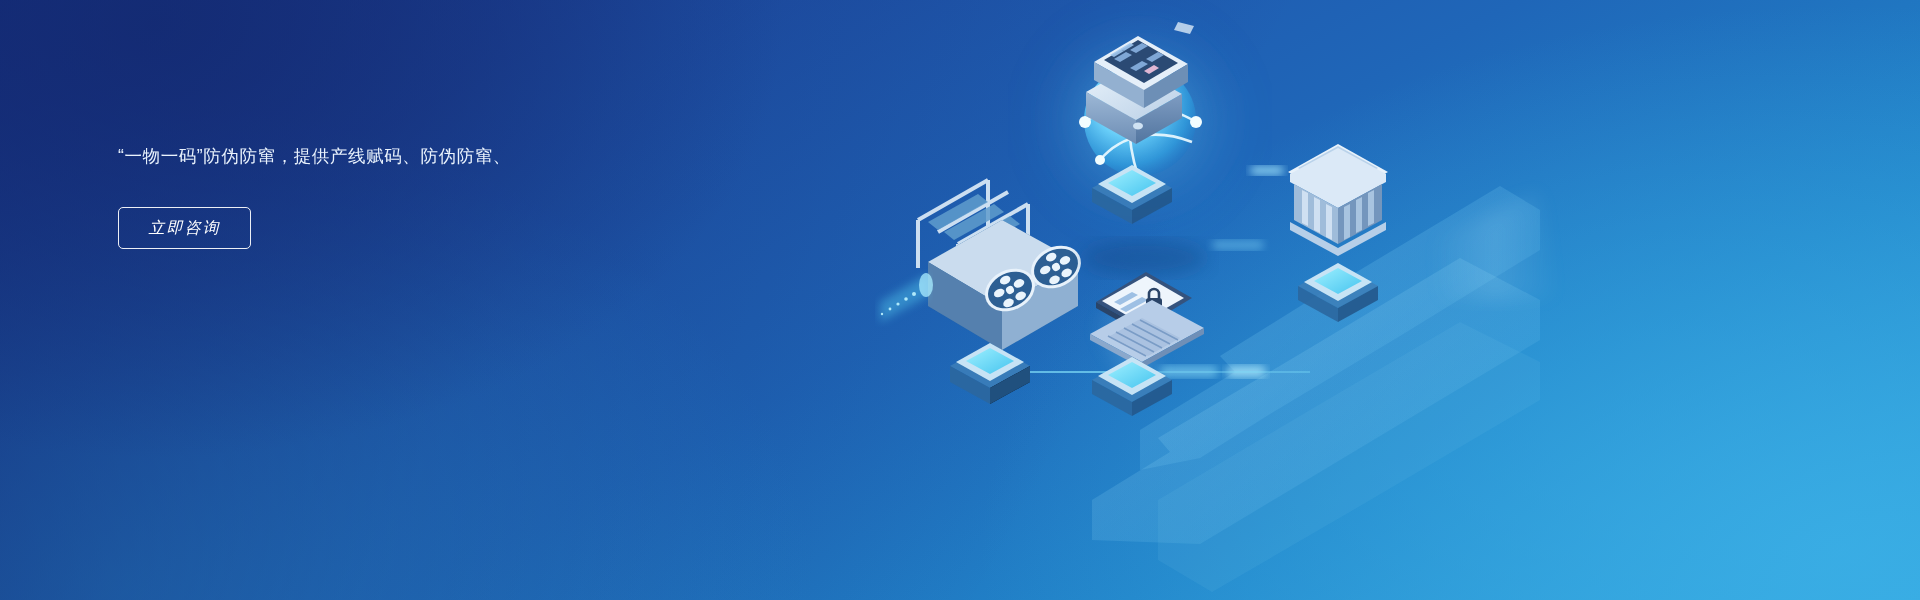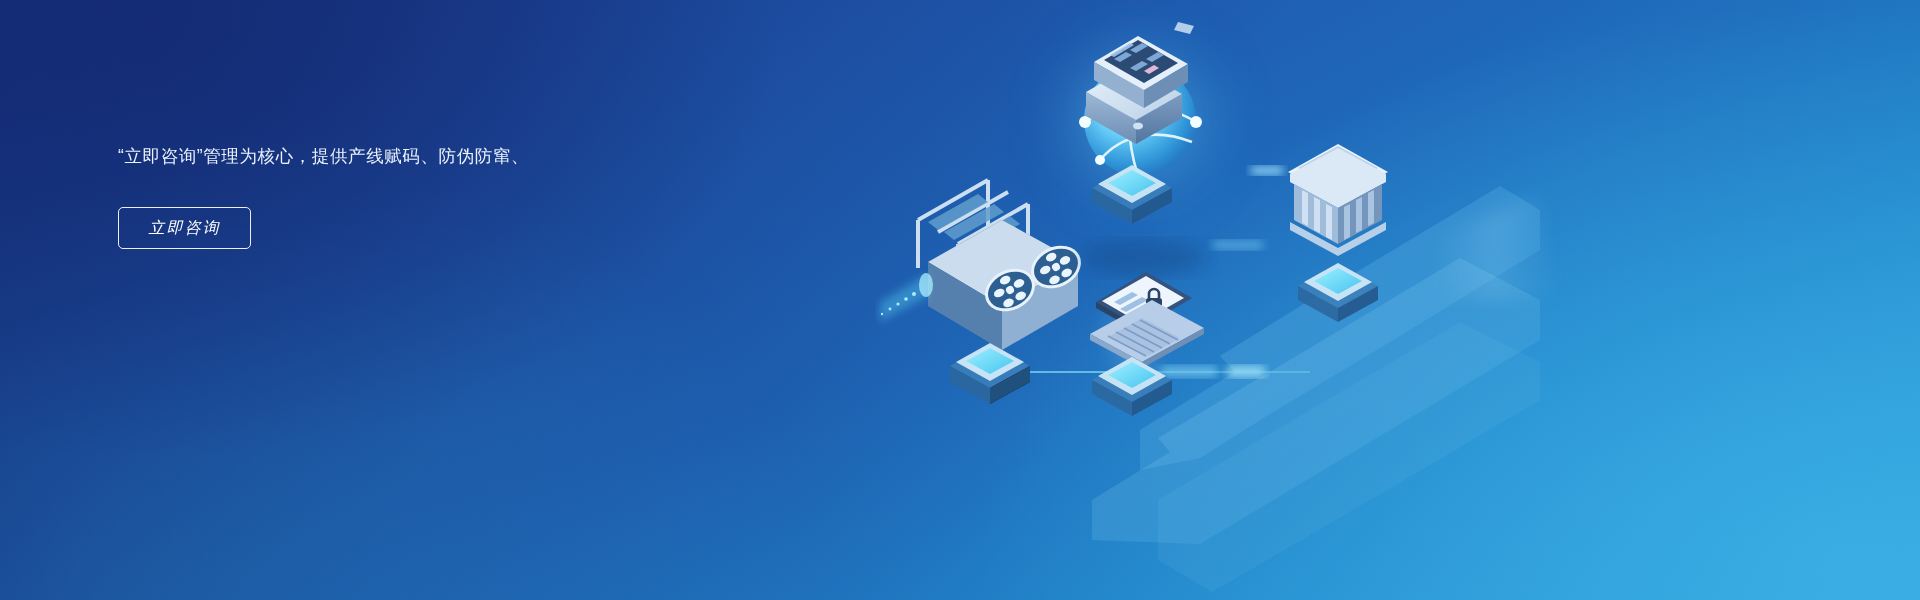--- a/index.html
+++ b/index.html
@@ -49,21 +49,21 @@
   .art svg{ display:block; width:100%; height:100%; }
 </style>
 </head>
 <body>
 
 <div id="banner">
 
   <div class="content">
 
     <div class="sub">
-      <div>“立即咨询”管理为核心，提供产线赋码、防伪防窜、</div>
+      <div>“一物一码”防伪防窜，提供产线赋码、防伪防窜、</div>
     </div>
 
     <div class="cta">立即咨询</div>
   </div>
 
   <div class="art">
     <svg viewBox="0 0 1080 600" xmlns="http://www.w3.org/2000/svg">
       <defs>
         <linearGradient id="plat" x1="0" y1="0" x2="1" y2="1">
           <stop offset="0%" stop-color="#8fd6f5" stop-opacity="0.30"></stop>

